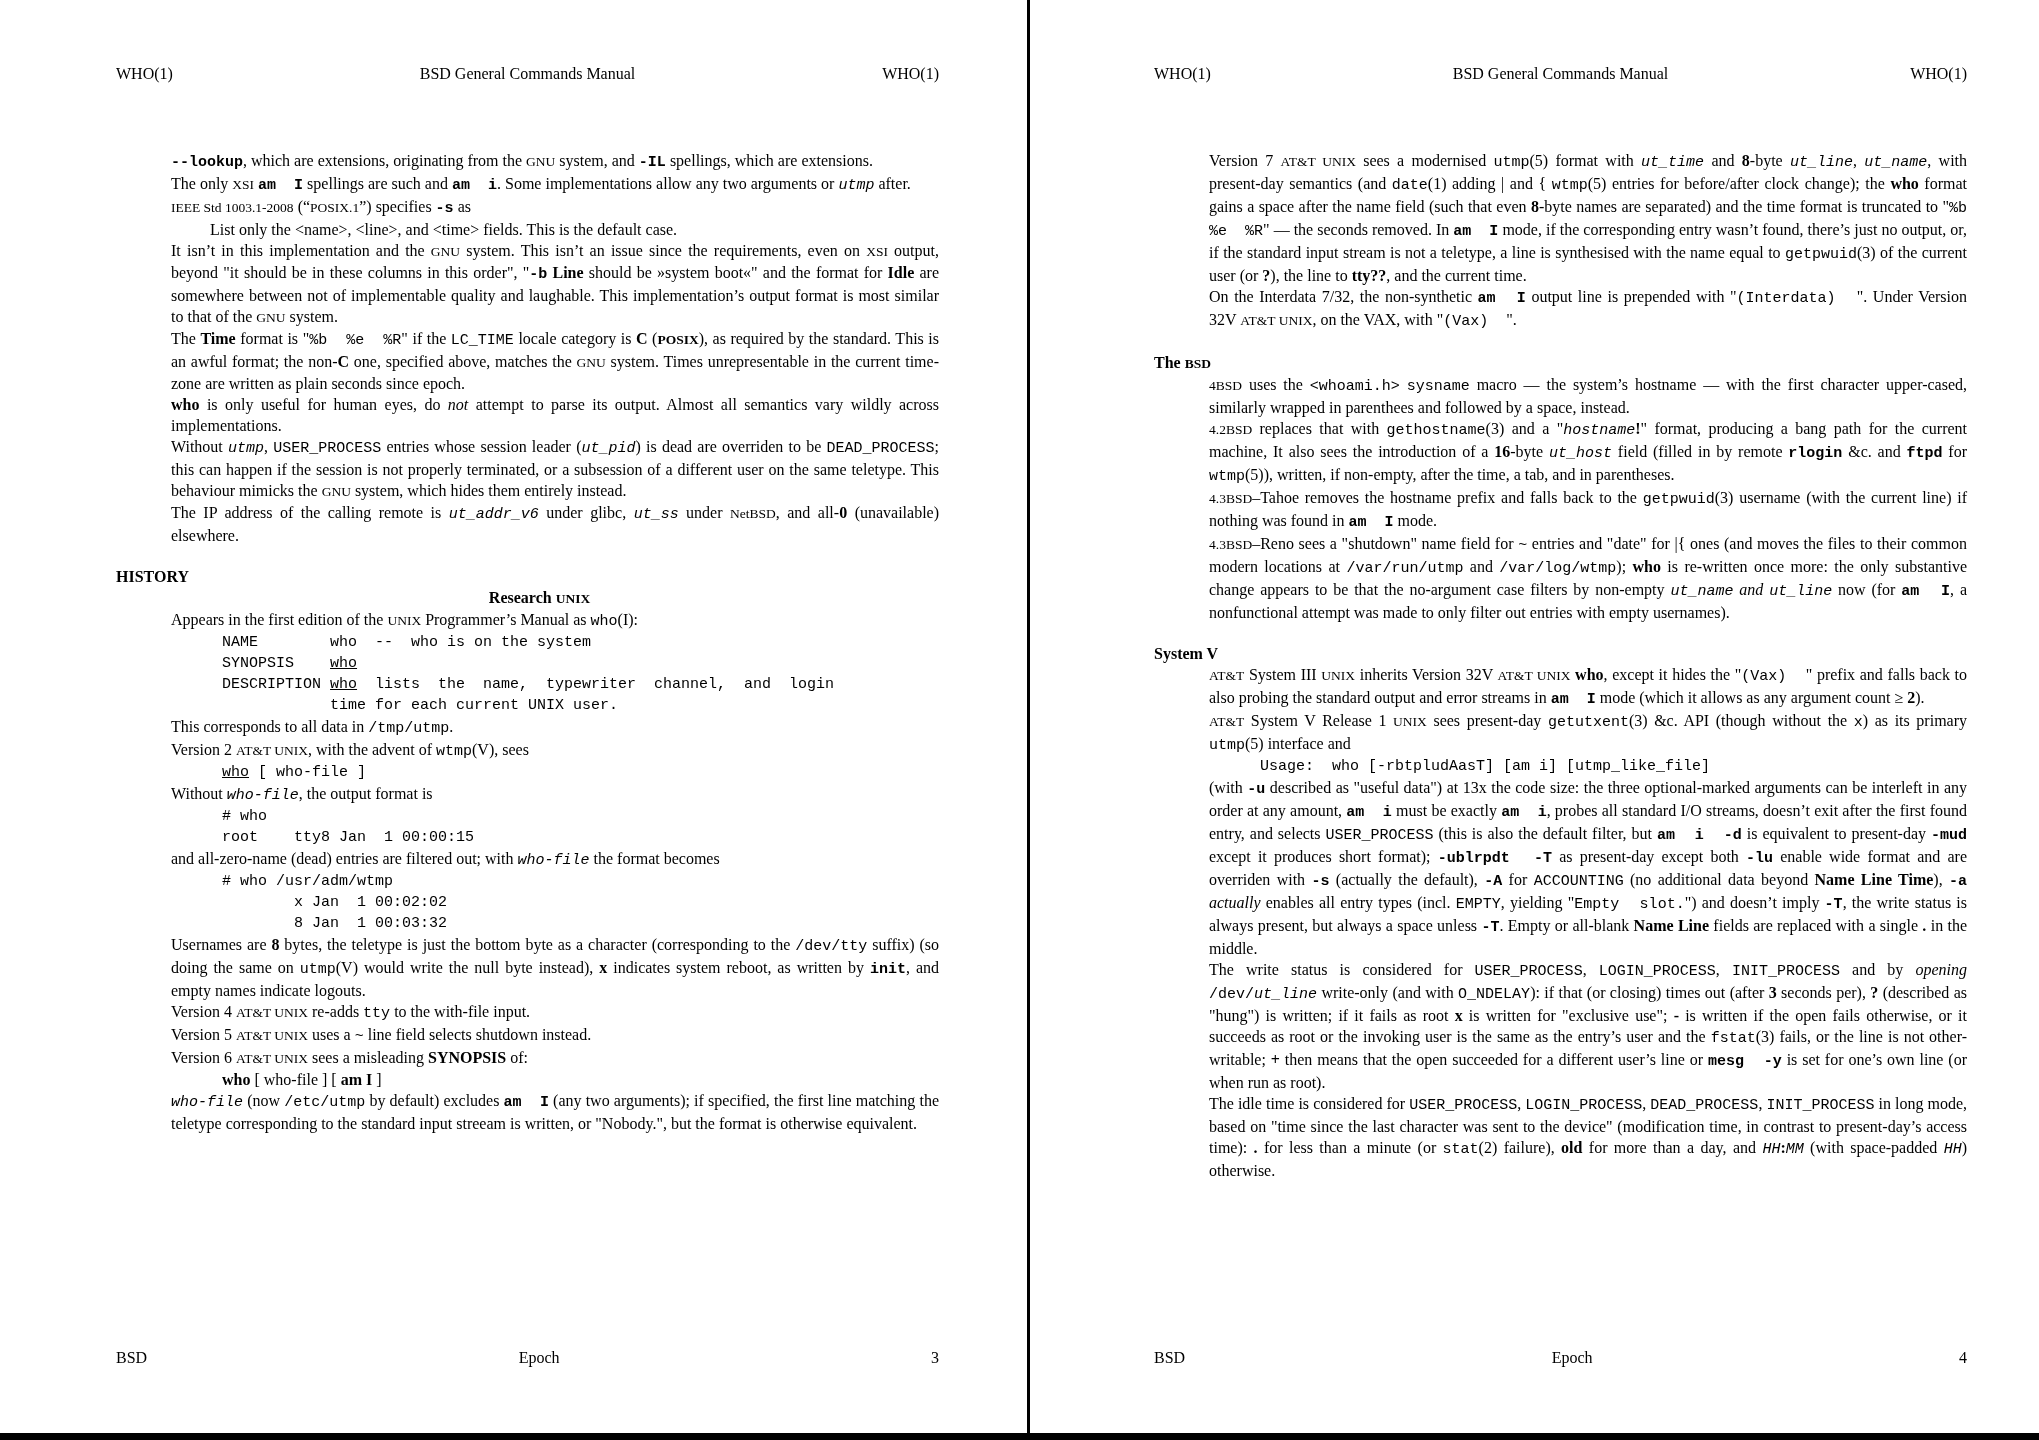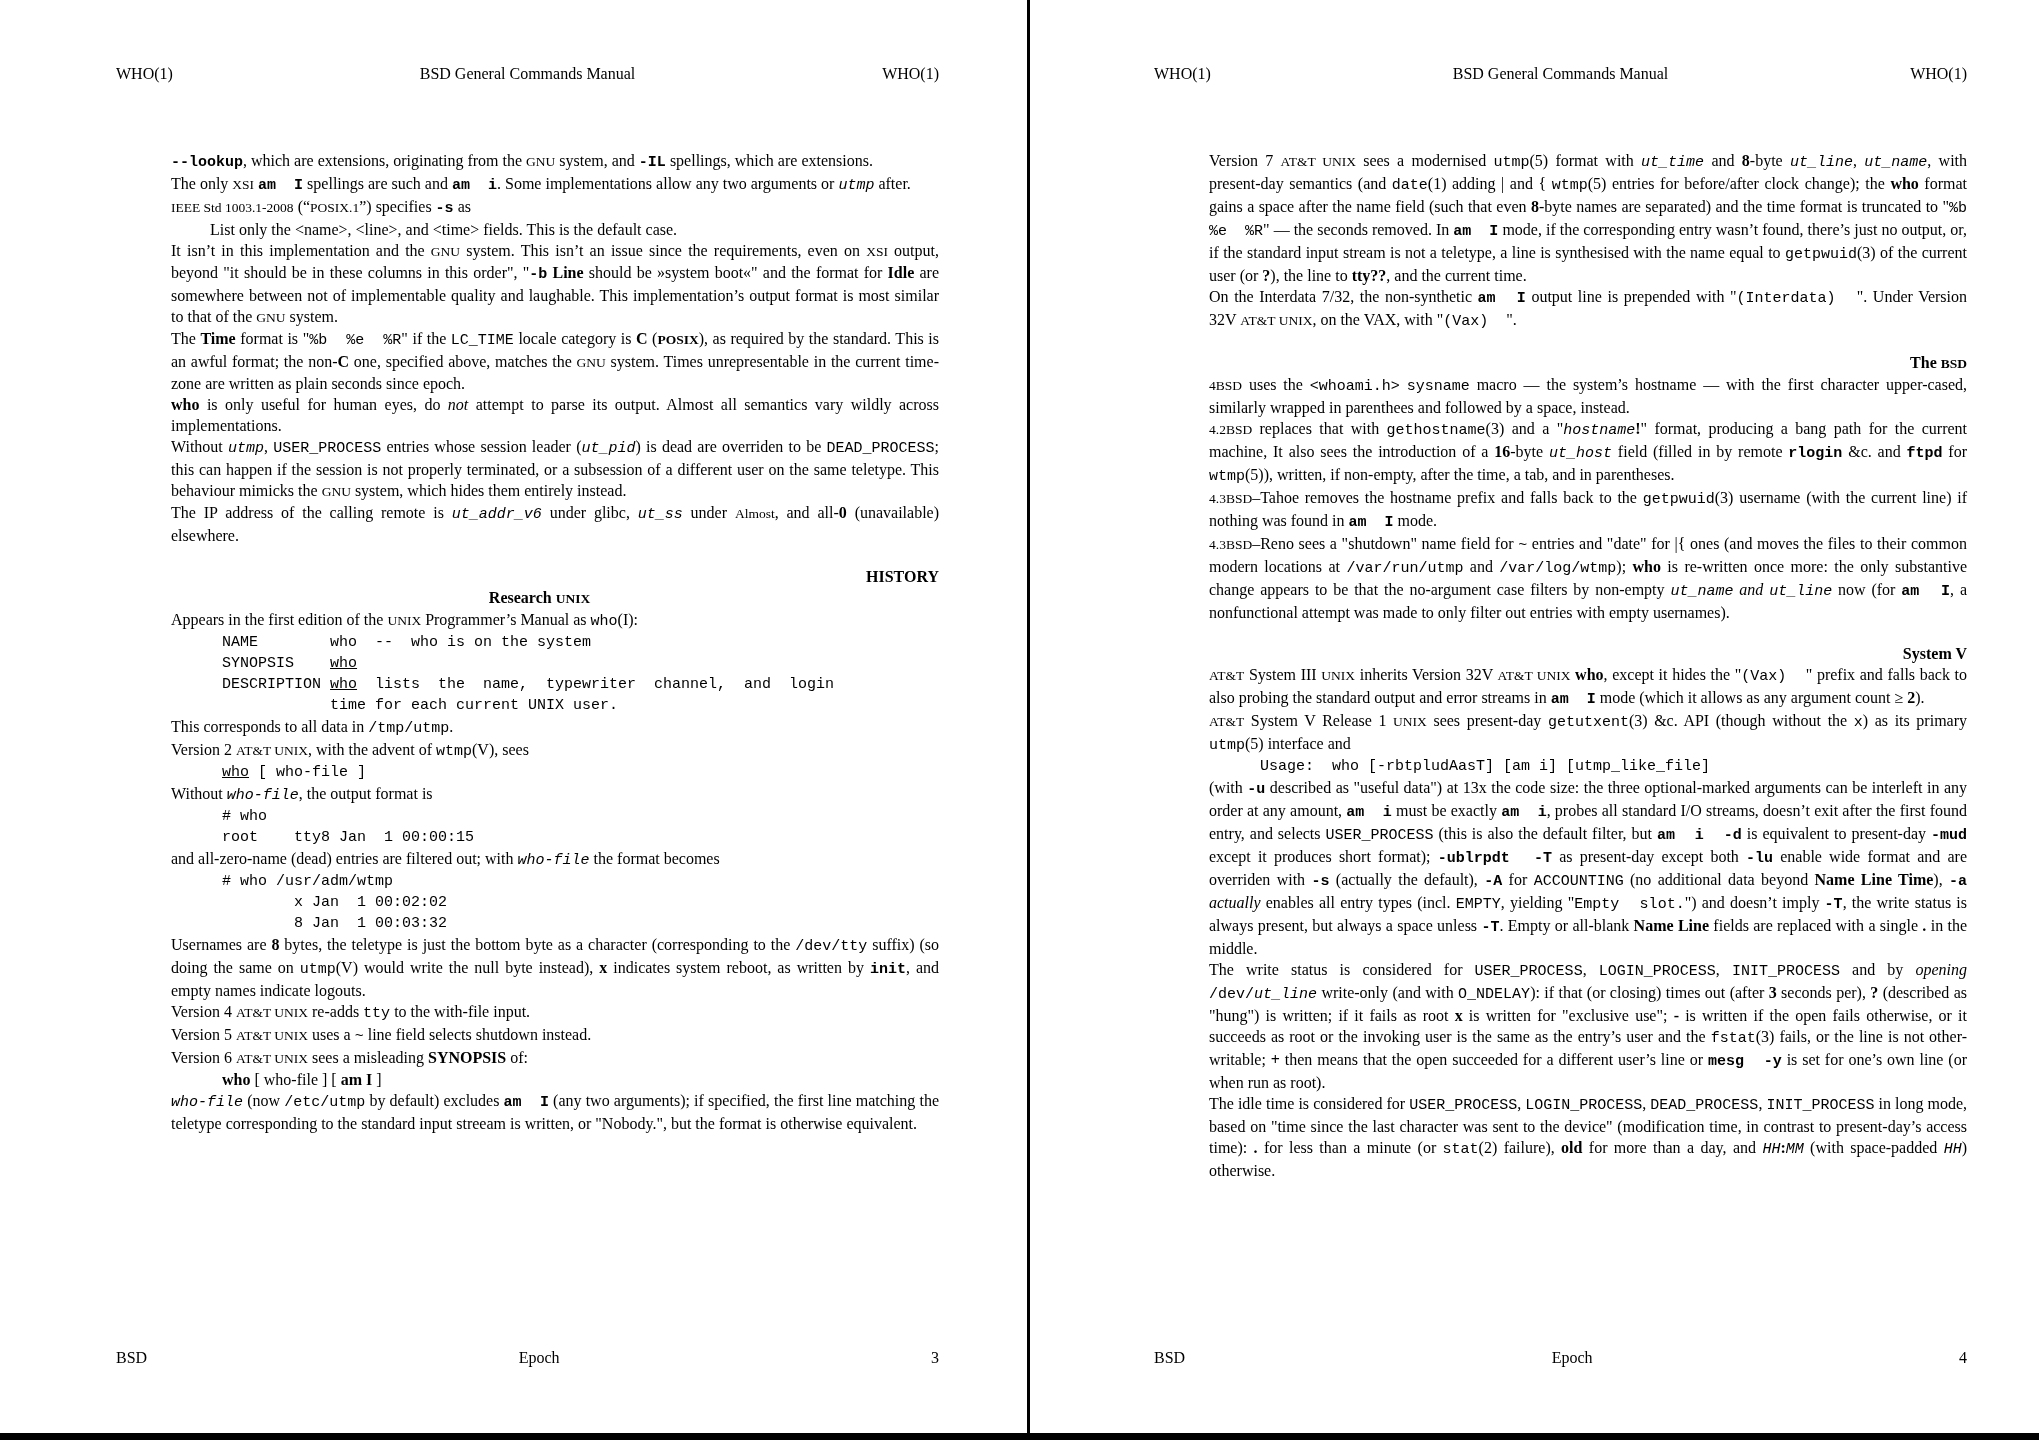--- a/index.html
+++ b/index.html
@@ -21,21 +21,21 @@
   .page-header .c,.page-footer .c{flex:1;text-align:center}
 
   .page-content{margin-top:66px;line-height:21px}
 
   .page-footer{position:absolute;top:1348px;display:flex;font-size:16px;line-height:20px}
   .page-left .page-footer{left:116px;right:88px}
   .page-right .page-footer{left:124px;right:72px}
 
   .blk{text-align:justify}
   .blk.tight{margin-top:0}
-  .t-h1{text-align:right;margin-top:20px;font-weight:700}
+  .t-h1{text-align:left;margin-top:20px;font-weight:700}
   .t-h2{text-align:center;font-weight:700}
   .t-code{
     font-family:"Liberation Mono",monospace;font-size:15px;
     white-space:pre;text-align:left;
   }
   .ind-0{margin-left:0}
   .ind-1{margin-left:24px}
   .ind-2{margin-left:55px}
   .ind-3{margin-left:94px}
   .ind-4{margin-left:106px}
@@ -65,21 +65,21 @@
     </div>
     <div class="page-content">
         <div class="blk t-p ind-2"><span class="sg-bm">--lookup</span><span class="sg-r">, which are extensions, originating from the </span><span class="sg-s">GNU</span><span class="sg-r"> system, and </span><span class="sg-bm">-IL</span><span class="sg-r"> spellings, which are extensions.</span></div>
         <div class="blk t-p ind-2"><span class="sg-r">The only </span><span class="sg-s">XSI</span><span class="sg-r"> </span><span class="sg-bm">am  I</span><span class="sg-r"> spellings are such and </span><span class="sg-bm">am  i</span><span class="sg-r">.  Some implementations allow any two arguments or </span><span class="sg-mi">utmp</span><span class="sg-r"> after.</span></div>
         <div class="blk t-p ind-2"><span class="sg-s">IEEE Std 1003.1-2008</span><span class="sg-r"> (“</span><span class="sg-s">POSIX.1</span><span class="sg-r">”) specifies </span><span class="sg-bm">-s</span><span class="sg-r"> as</span></div>
         <div class="blk t-p ind-3 tight"><span class="sg-r">List only the &lt;name&gt;, &lt;line&gt;, and &lt;time&gt; fields.  This is the default case.</span></div>
         <div class="blk t-p ind-2 tight"><span class="sg-r">It isn’t in this implementation and the </span><span class="sg-s">GNU</span><span class="sg-r"> system.  This isn’t an issue since the requirements, even on </span><span class="sg-s">XSI</span><span class="sg-r"> output, beyond "it should be in these columns in this order", "</span><span class="sg-bm">-b</span><span class="sg-r">  </span><span class="sg-b">Line</span><span class="sg-r"> should be »system boot«" and the format for </span><span class="sg-b">Idle</span><span class="sg-r"> are somewhere between not of implementable quality and laughable.  This implementation’s output format is most similar to that of the </span><span class="sg-s">GNU</span><span class="sg-r"> system.</span></div>
         <div class="blk t-p ind-2"><span class="sg-r">The </span><span class="sg-b">Time</span><span class="sg-r"> format is "</span><span class="sg-m">%b  %e  %R</span><span class="sg-r">" if the </span><span class="sg-m">LC_TIME</span><span class="sg-r"> locale category is </span><span class="sg-b">C</span><span class="sg-r"> (</span><span class="sg-bs">POSIX</span><span class="sg-r">), as required by the standard.  This is an awful format; the non-</span><span class="sg-b">C</span><span class="sg-r"> one, specified above, matches the </span><span class="sg-s">GNU</span><span class="sg-r"> system.  Times unrepresentable in the current time-zone are written as plain seconds since epoch.</span></div>
         <div class="blk t-p ind-2"><span class="sg-b">who</span><span class="sg-r"> is only useful for human eyes, do </span><span class="sg-i">not</span><span class="sg-r"> attempt to parse its output.  Almost all semantics vary wildly across implementations.</span></div>
         <div class="blk t-p ind-2"><span class="sg-r">Without </span><span class="sg-mi">utmp</span><span class="sg-r">, </span><span class="sg-m">USER_PROCESS</span><span class="sg-r"> entries whose session leader (</span><span class="sg-mi">ut_pid</span><span class="sg-r">) is dead are overriden to be </span><span class="sg-m">DEAD_PROCESS</span><span class="sg-r">; this can happen if the session is not properly terminated, or a subsession of a different user on the same teletype.  This behaviour mimicks the </span><span class="sg-s">GNU</span><span class="sg-r"> system, which hides them entirely instead.</span></div>
-        <div class="blk t-p ind-2"><span class="sg-r">The IP address of the calling remote is </span><span class="sg-mi">ut_addr_v6</span><span class="sg-r"> under glibc, </span><span class="sg-mi">ut_ss</span><span class="sg-r"> under </span><span class="sg-s">Almost</span><span class="sg-r">, and all-</span><span class="sg-b">0</span><span class="sg-r"> (unavailable) elsewhere.</span></div>
+        <div class="blk t-p ind-2"><span class="sg-r">The IP address of the calling remote is </span><span class="sg-mi">ut_addr_v6</span><span class="sg-r"> under glibc, </span><span class="sg-mi">ut_ss</span><span class="sg-r"> under </span><span class="sg-s">NetBSD</span><span class="sg-r">, and all-</span><span class="sg-b">0</span><span class="sg-r"> (unavailable) elsewhere.</span></div>
         <div class="blk t-h1 ind-0"><span class="sg-b">HISTORY</span></div>
         <div class="blk t-h2 ind-1 tight"><span class="sg-b">Research </span><span class="sg-bs">UNIX</span></div>
         <div class="blk t-p ind-2 tight"><span class="sg-r">Appears in the first edition of the </span><span class="sg-s">UNIX</span><span class="sg-r"> Programmer’s Manual as </span><span class="sg-m">who</span><span class="sg-r">(I):</span></div>
         <div class="blk t-code ind-4 tight"><span class="sg-m">NAME        who  --  who is on the system</span></div>
         <div class="blk t-code ind-4 tight"><span class="sg-m">SYNOPSIS    </span><span class="sg-mu">who</span></div>
         <div class="blk t-code ind-4 tight"><span class="sg-m">DESCRIPTION </span><span class="sg-mu">who</span><span class="sg-m">  lists  the  name,  typewriter  channel,  and  login</span></div>
         <div class="blk t-code ind-4 tight"><span class="sg-m">            time for each current UNIX user.</span></div>
         <div class="blk t-p ind-2 tight"><span class="sg-r">This corresponds to all data in </span><span class="sg-m">/tmp/utmp</span><span class="sg-r">.</span></div>
         <div class="blk t-p ind-2"><span class="sg-r">Version 2 </span><span class="sg-s">AT&amp;T UNIX</span><span class="sg-r">, with the advent of </span><span class="sg-m">wtmp</span><span class="sg-r">(V), sees</span></div>
         <div class="blk t-code ind-4 tight"><span class="sg-mu">who</span><span class="sg-m"> [ who-file ]</span></div>

